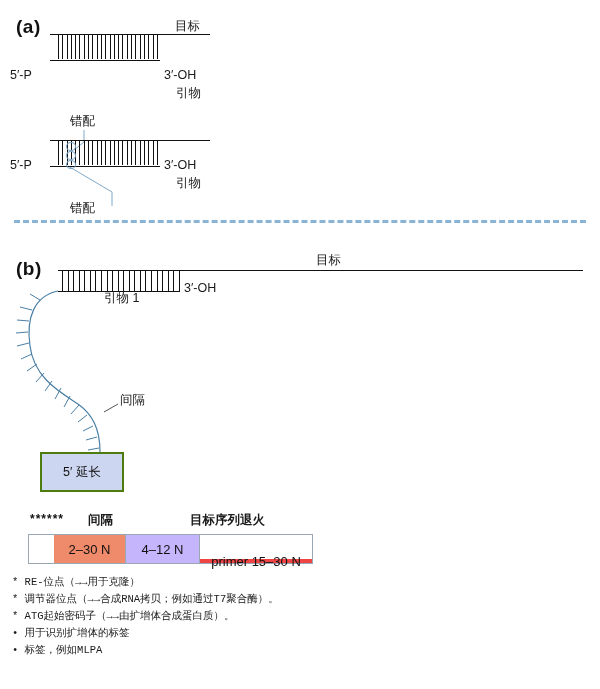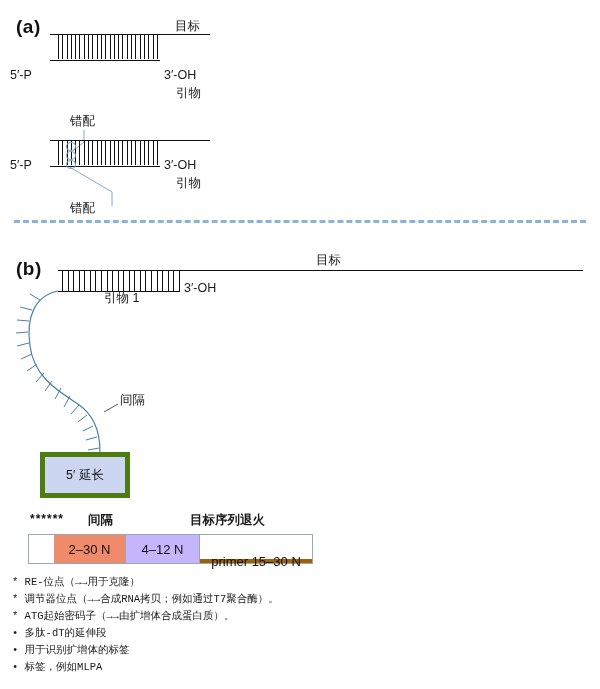--- a/index.html
+++ b/index.html
@@ -54,21 +54,21 @@
   
   .loop {
     position: absolute;
     border: 1px solid #7fa8c9;
     border-radius: 50%;
   }
   
   .ext-box {
     position: absolute;
     background: #ccd6f0;
-    border: 5px solid #4d7c0f;
+    border: 2px solid #4d7c0f;
     font-size: 12.5px;
     display: flex;
     align-items: center;
     justify-content: center;
     color: #111;
   }
   
   .bar {
     position: absolute;
     display: flex;
@@ -89,21 +89,21 @@
     width: 72px;
     border-right: 1px solid #9aa7b5;
     margin-left: 25px;
   }
   .seg-spacer {
     background: #c4b5fd;
     width: 74px;
     border-right: 1px solid #9aa7b5;
   }
   .seg-primer {
-    background: #a16207;
+    background: #ef4444;
     flex: 1;
     margin-top: 24px;
   }
   .stars {
     position: absolute;
     font-size: 12px;
     letter-spacing: 1px;
     font-weight: bold;
     color: #111;
   }
@@ -276,16 +276,15 @@
 <div class="bar" style="left:28px; top:534px; width:285px;">
   <div class="seg-re">2–30 N</div>
   <div class="seg-spacer">4–12 N</div>
   <div class="seg-primer">primer 15–30 N</div>
 </div>
 
 <div class="notes" style="left:12px; top:574px;font-family:Liberation Mono, monospace;">
   <div>* RE-位点（→→用于克隆）</div>
   <div>* 调节器位点（→→合成RNA拷贝；例如通过T7聚合酶）。</div>
   <div>* ATG起始密码子（→→由扩增体合成蛋白质）。</div>
-  <div>• 多肽-dT的延伸段</div>
   <div>• 用于识别扩增体的标签</div>
   <div>• 标签，例如MLPA</div>
 </div>
 
 </body></html>

